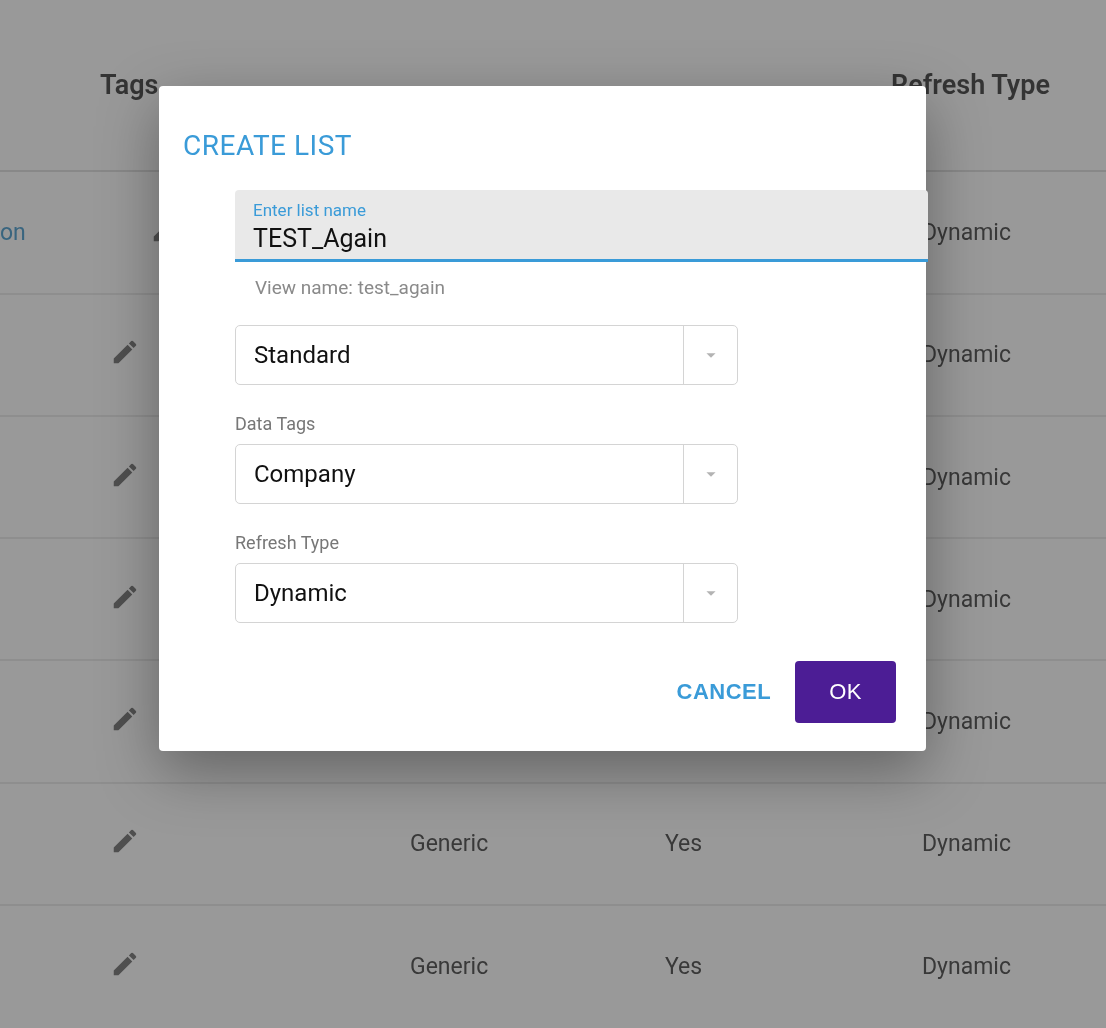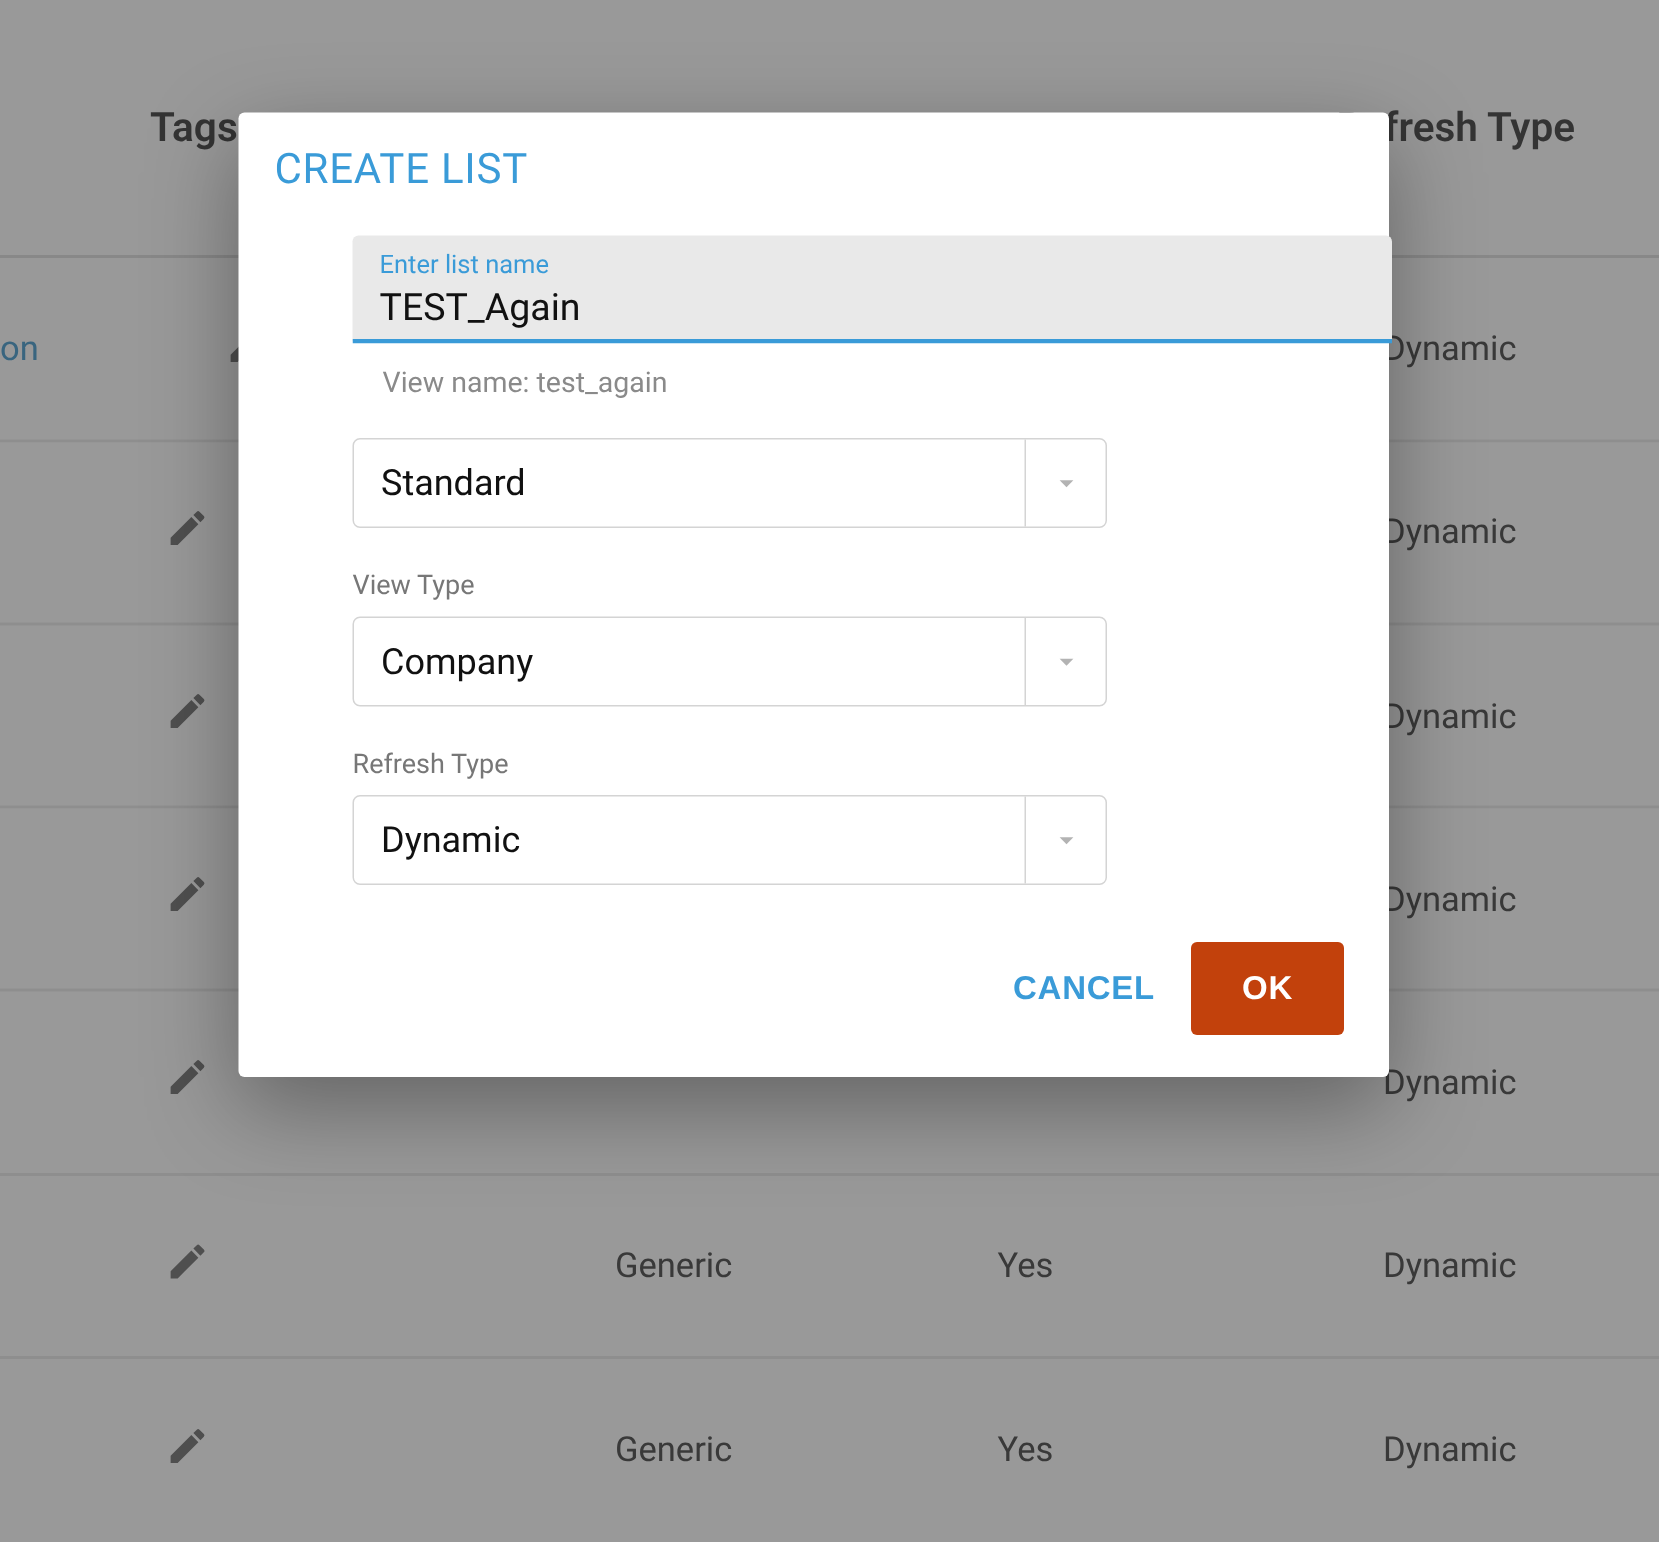--- a/index.html
+++ b/index.html
@@ -18,38 +18,38 @@
   .bg-row .type-col { width: 250px; padding-left: 150px; font-size: 23px; color: #2a2a2a; }
   .bg-row .yes-col { width: 300px; padding-left: 155px; font-size: 23px; color: #2a2a2a; }
   .bg-row .ref-col { margin-left: auto; padding-right: 95px; font-size: 23px; color: #2a2a2a; }
   .pencil-icon svg { width: 30px; height: 30px; fill: #5c5c5c; }
   .bg-row .link { color: #2b8cc6; }
 
   
   .overlay { position: absolute; inset: 0; background: rgba(70,70,70,0.55); }
 
   
-  .modal { position: absolute; left: 159px; top: 75px; width: 767px; background: #fff; border-radius: 4px; box-shadow: 0 20px 60px rgba(0,0,0,0.35); padding: 21px 24px 28px 24px; }
+  .modal { position: absolute; left: 159px; top: 86px; width: 767px; background: #fff; border-radius: 4px; box-shadow: 0 20px 60px rgba(0,0,0,0.35); padding: 43px 24px 28px 24px; }
   .modal-title { font-size: 28px; letter-spacing: 0.5px; font-weight: 400; color: #3a9bd8; margin-bottom: 28px; }
   .modal-body { padding: 0 0 0 52px; }
 
   .input-wrap { background: #e9e9e9; border-bottom: 3px solid #3a9bd8; padding: 10px 18px 6px 18px; width: 693px; border-top-left-radius: 4px; border-top-right-radius: 4px; }
   .input-label { color: #3a9bd8; font-size: 17px; margin-bottom: 4px; }
   .input-field { border: none; background: transparent; font-size: 25px; color: #111; width: 100%; outline: none; font-family: inherit; }
   .view-name { color: #8a8a8a; font-size: 19px; margin: 14px 0 26px 20px; }
 
   .field-label { color: #777; font-size: 18px; margin-bottom: 10px; }
   .select { width: 503px; height: 60px; border: 1px solid #d4d4d4; border-radius: 5px; display: flex; align-items: center; justify-content: space-between; padding: 0 0 0 18px; margin-bottom: 28px; cursor: pointer; }
   .select-value { font-size: 24px; color: #111; }
   .select-caret { width: 54px; height: 100%; border-left: 1px solid #d4d4d4; display: flex; align-items: center; justify-content: center; }
   .select-caret svg { width: 22px; height: 22px; fill: #b3b3b3; }
 
   .modal-footer { display: flex; justify-content: flex-end; align-items: center; gap: 24px; padding-top: 28px; padding-right: 6px; }
   .btn-cancel { color: #3a9bd8; font-size: 22px; font-weight: 600; letter-spacing: 0.5px; background: none; border: none; cursor: pointer; }
-  .btn-ok { background: #c2410c; color: #fff; font-size: 22px; font-weight: 700; letter-spacing: 0.5px; border: none; border-radius: 4px; padding: 18px 34px; cursor: pointer; }
+  .btn-ok { background: #4c1d95; color: #fff; font-size: 22px; font-weight: 400; letter-spacing: 0.5px; border: none; border-radius: 4px; padding: 18px 34px; cursor: pointer; }
 </style>
 </head>
 <body>
 
 <div class="bg-table">
   <div class="bg-header">
     <div class="col col-tags">Tags</div>
     <div class="col col-refresh">Refresh Type</div>
   </div>
 
@@ -150,21 +150,21 @@
 
     <div class="select">
       <span class="select-value">Standard</span>
       <span class="select-caret">
         <svg viewBox="0 0 24 24">
             <path d="M7 10l5 5 5-5z"></path>
           </svg>
       </span>
     </div>
 
-    <div class="field-label">View Type</div>
+    <div class="field-label">Data Tags</div>
     <div class="select">
       <span class="select-value">Company</span>
       <span class="select-caret">
         <svg viewBox="0 0 24 24">
             <path d="M7 10l5 5 5-5z"></path>
           </svg>
       </span>
     </div>
 
     <div class="field-label">Refresh Type</div>

